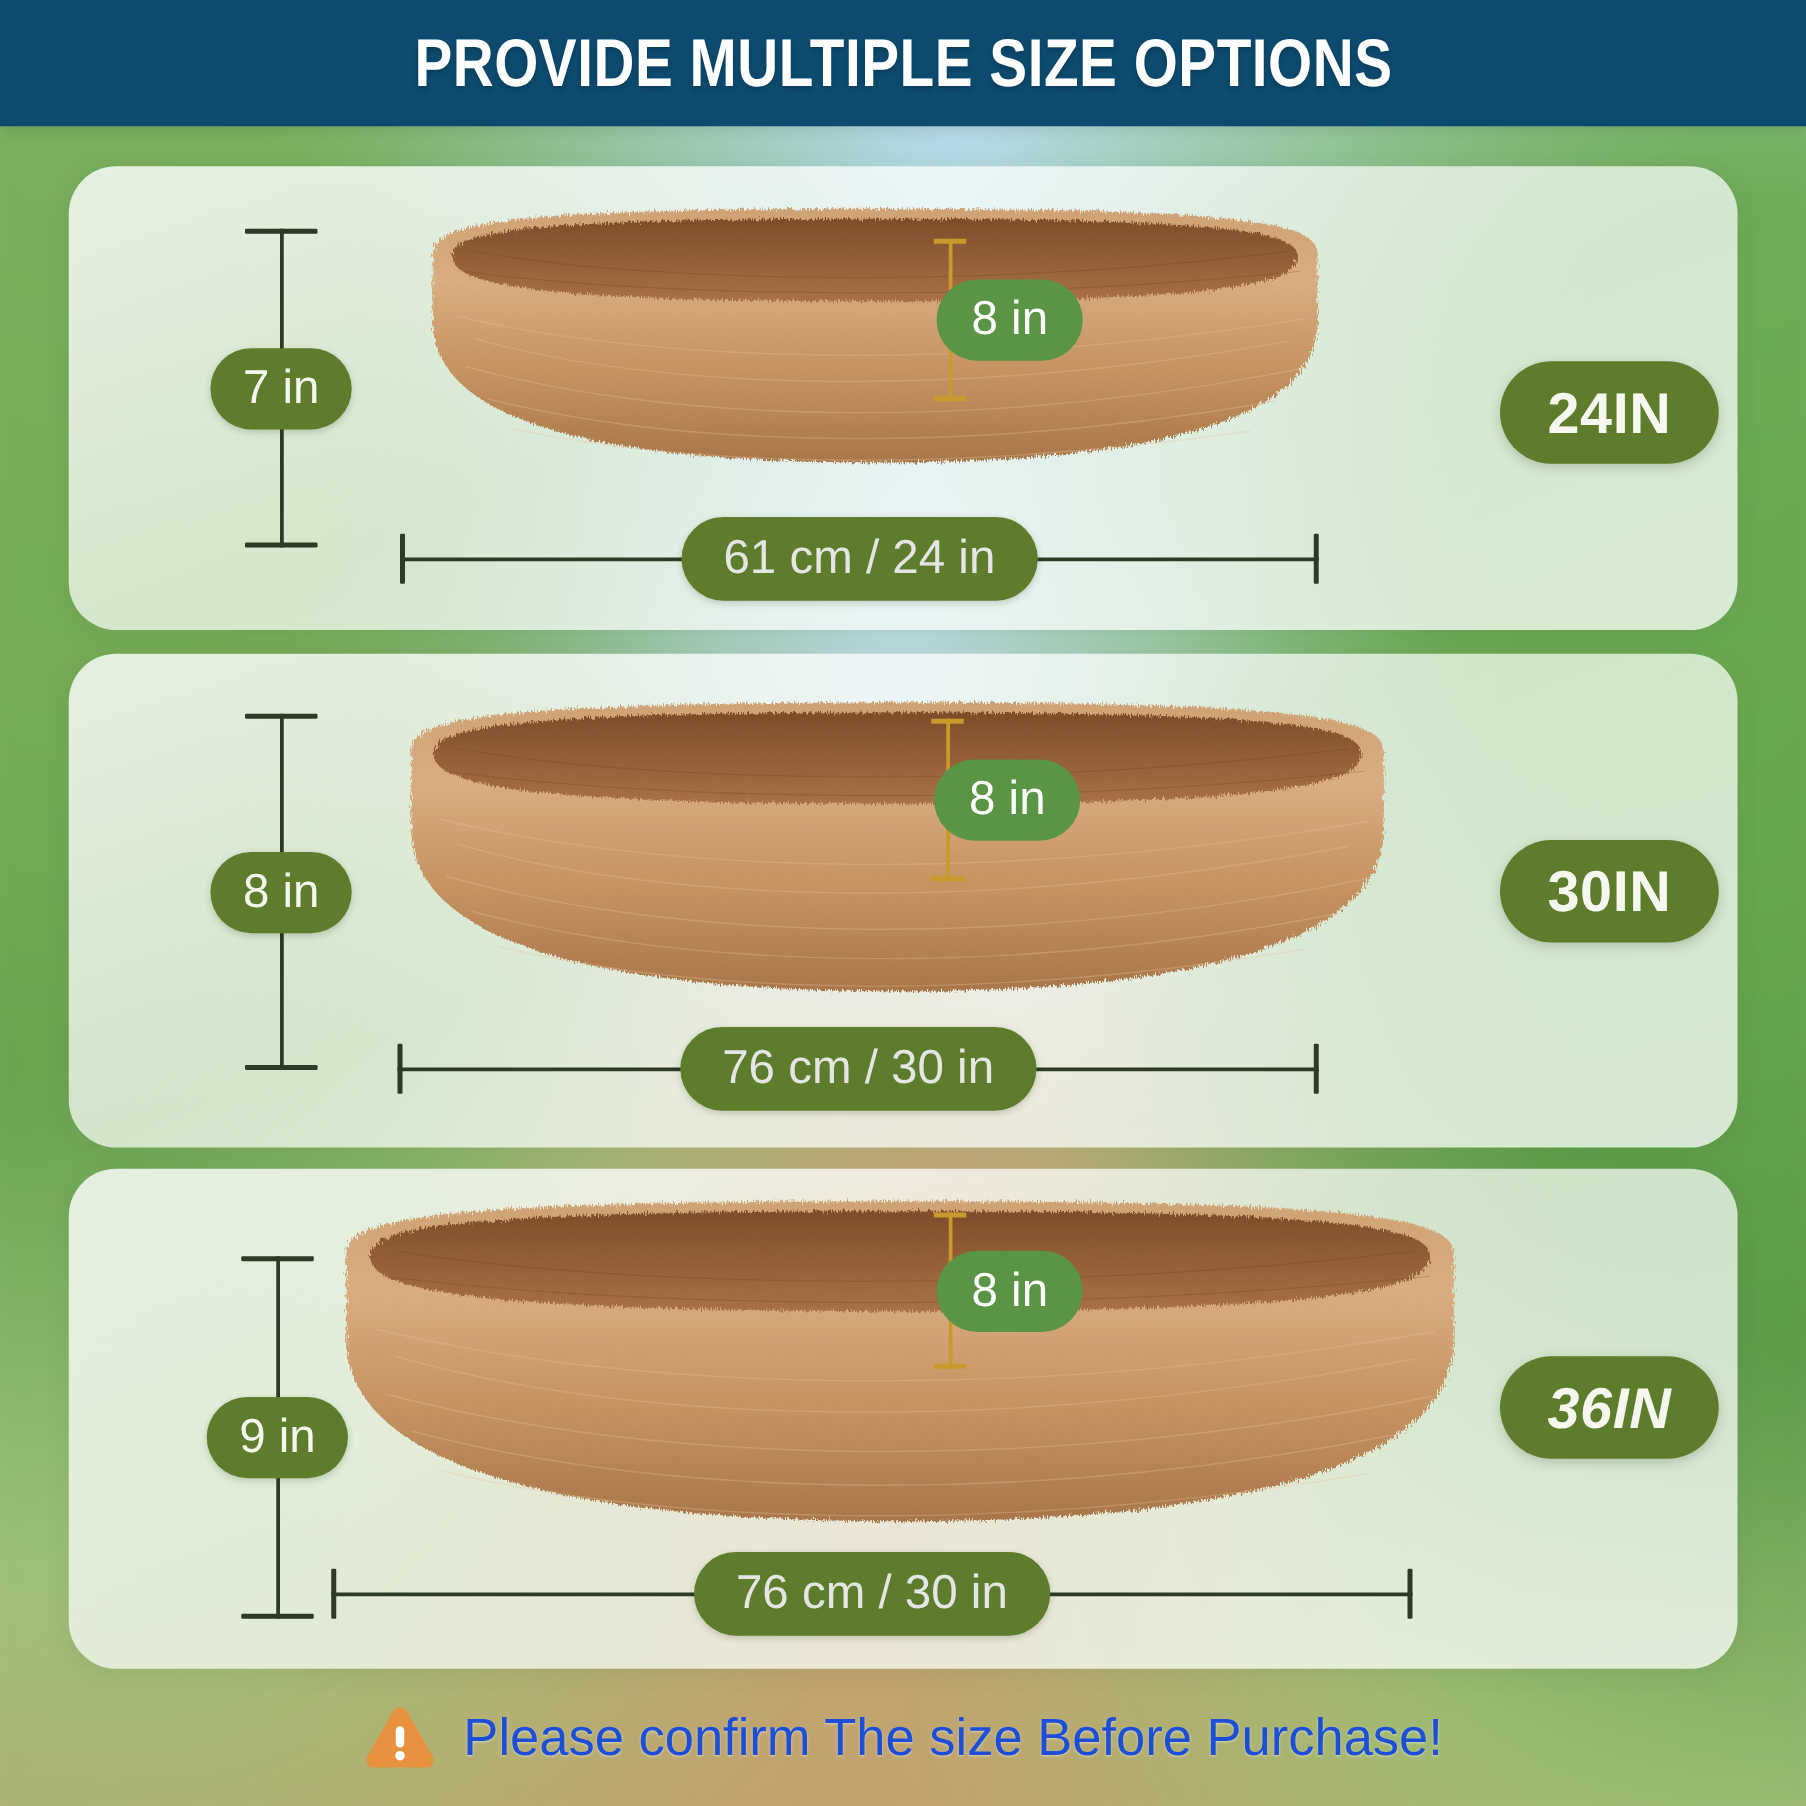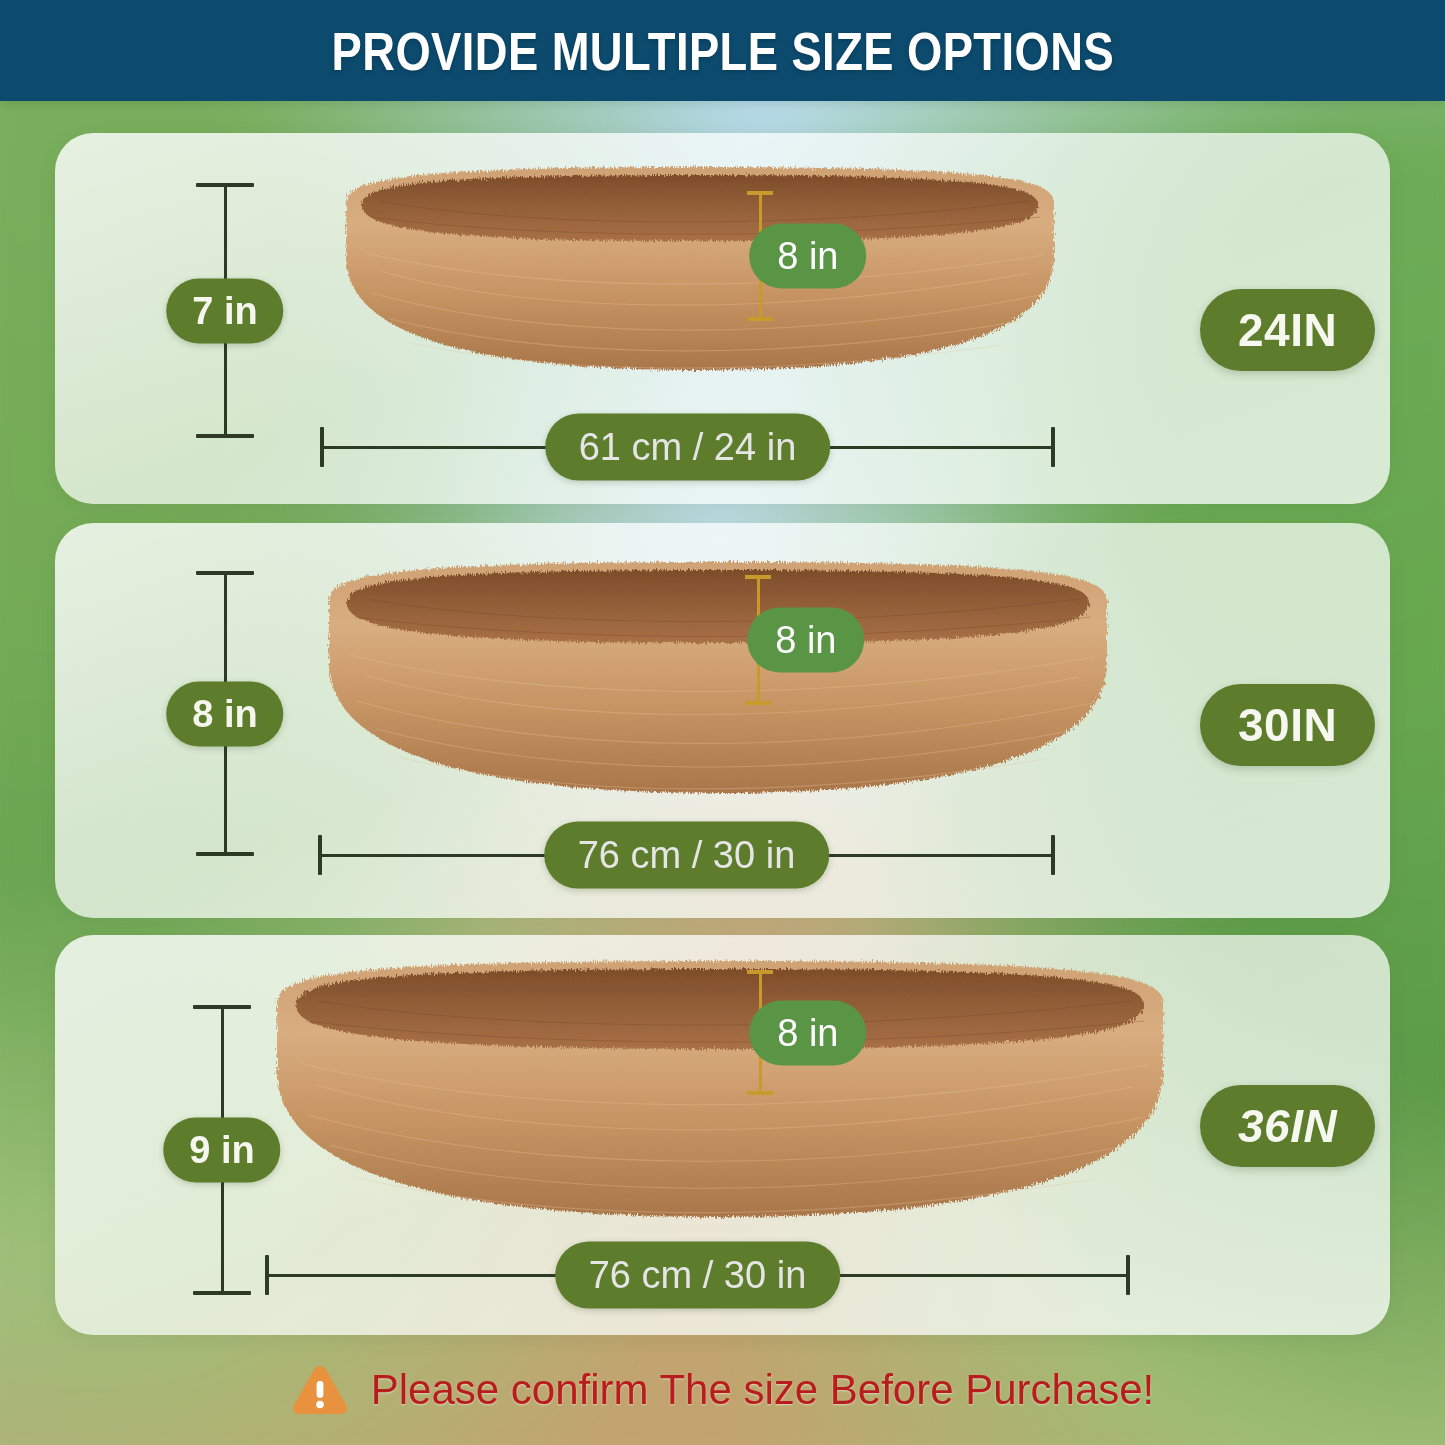--- a/index.html
+++ b/index.html
@@ -76,21 +76,21 @@
   .pill{
     position:absolute;left:50%;top:50%;
     transform:translate(-50%,-50%);
     background:#5d7d2c;
     color:#f5f6ee;
     border-radius:999px;
     display:flex;align-items:center;justify-content:center;
     white-space:nowrap;
     box-shadow:0 2px 6px rgba(40,60,25,.22);
   }
-  .pill-h{padding:11px 26px;font-size:38px;font-weight:700;}
+  .pill-h{padding:11px 26px;font-size:38px;font-weight:400;}
 
   
   .gdim{position:absolute;}
   .gdim .gline{
     position:absolute;left:50%;top:0;bottom:0;width:3px;margin-left:-1.5px;
     background:#c79a2b;
   }
   .gdim .gcap{
     position:absolute;left:50%;width:26px;height:4px;margin-left:-13px;background:#c79a2b;
   }
@@ -145,21 +145,21 @@
   .liner{position:absolute;inset:0;}
   .liner svg{width:100%;height:100%;display:block;}
 
   
   .footer{
     position:absolute;left:0;right:0;top:1352px;height:76px;
     display:flex;align-items:center;justify-content:center;gap:22px;
   }
   .warn-icon{width:58px;height:54px;flex:0 0 auto;}
   .footer-text{
-    font-size:42px;color:#b91c1c;white-space:nowrap;
+    font-size:42px;color:#1d4ed8;white-space:nowrap;
     text-shadow:0 1px 2px rgba(255,255,255,.5);
   }
 </style>
 </head>
 <body>
 
 <div class="stage">
 
   <div class="bg"></div>
 
@@ -287,21 +287,21 @@
       <div class="pill-gold">8 in</div>
     </div>
 
     <div class="hdim" style="left:263px;top:312px;width:737px;">
       <div class="hcap l"></div>
       <div class="hline"></div>
       <div class="hcap r"></div>
       <div class="pill-w">76 cm / 30 in</div>
     </div>
 
-    <div class="size-badge" style="left:1145px;top:161px;text-align:right;">30IN</div>
+    <div class="size-badge" style="left:1145px;top:149px;text-align:right;">30IN</div>
   </div>
 
   <div class="card card3">
 
     <div class="product" style="left:215px;top:18px;width:900px;height:272px;">
       <div class="liner">
         <svg viewBox="0 0 900 272" preserveAspectRatio="none">
           <defs>
             <linearGradient id="outer3" x1="0" y1="0" x2="0" y2="1">
               <stop offset="0%" stop-color="#cfa274"></stop>

